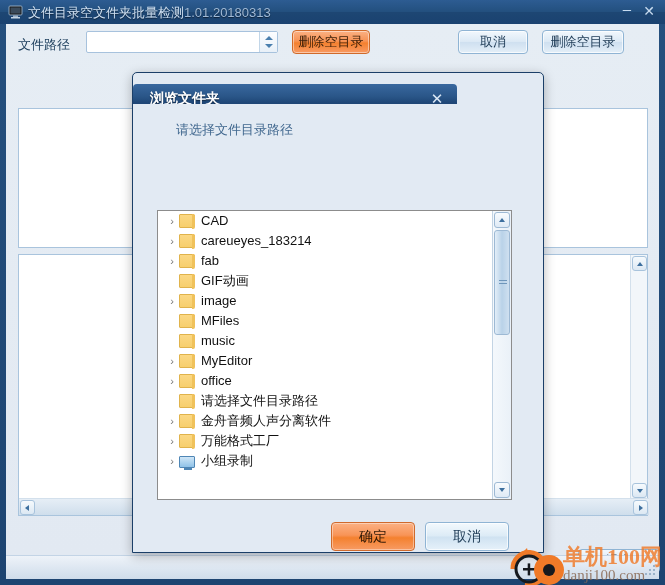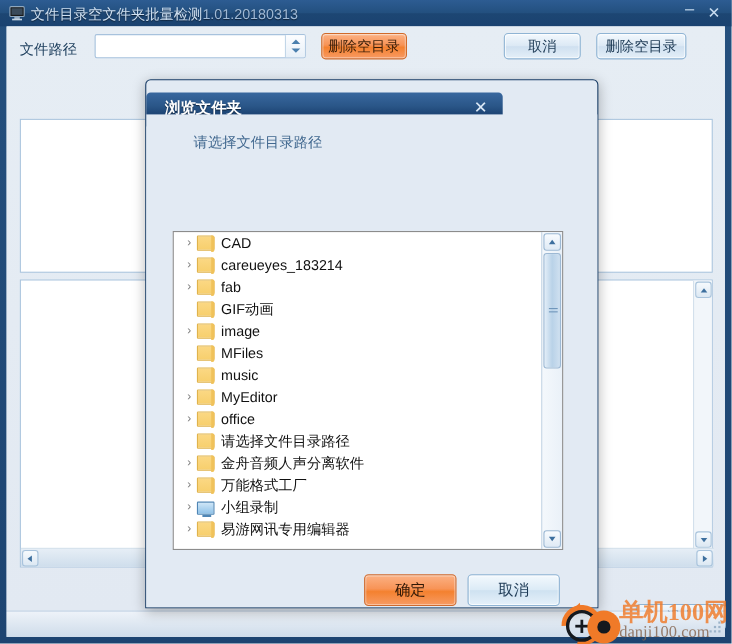--- a/index.html
+++ b/index.html
@@ -393,21 +393,20 @@
           <div class="tnode"><span class="tchev empty">›</span><span class="ficon folder"></span><span class="tlabel">GIF动画</span></div>
           <div class="tnode"><span class="tchev">›</span><span class="ficon folder"></span><span class="tlabel">image</span></div>
           <div class="tnode"><span class="tchev empty">›</span><span class="ficon folder"></span><span class="tlabel">MFiles</span></div>
           <div class="tnode"><span class="tchev empty">›</span><span class="ficon folder"></span><span class="tlabel">music</span></div>
           <div class="tnode"><span class="tchev">›</span><span class="ficon folder"></span><span class="tlabel">MyEditor</span></div>
           <div class="tnode"><span class="tchev">›</span><span class="ficon folder"></span><span class="tlabel">office</span></div>
           <div class="tnode"><span class="tchev empty">›</span><span class="ficon folder"></span><span class="tlabel">请选择文件目录路径</span></div>
           <div class="tnode"><span class="tchev">›</span><span class="ficon folder"></span><span class="tlabel">金舟音频人声分离软件</span></div>
           <div class="tnode"><span class="tchev">›</span><span class="ficon folder"></span><span class="tlabel">万能格式工厂</span></div>
           <div class="tnode"><span class="tchev">›</span><span class="ficon monitor"></span><span class="tlabel">小组录制</span></div>
-          <div class="tnode"><span class="tchev">›</span><span class="ficon folder"></span><span class="tlabel">易游网讯专用编辑器</span></div>
         </div>
 
       <div id="tree-vscroll">
         <div class="tsb-btn" id="tsb-up">
             <span class="tri tri-up"></span>
           </div>
         <div id="tsb-thumb">
           <div id="tsb-grip">
               <i></i>
               <i></i>

